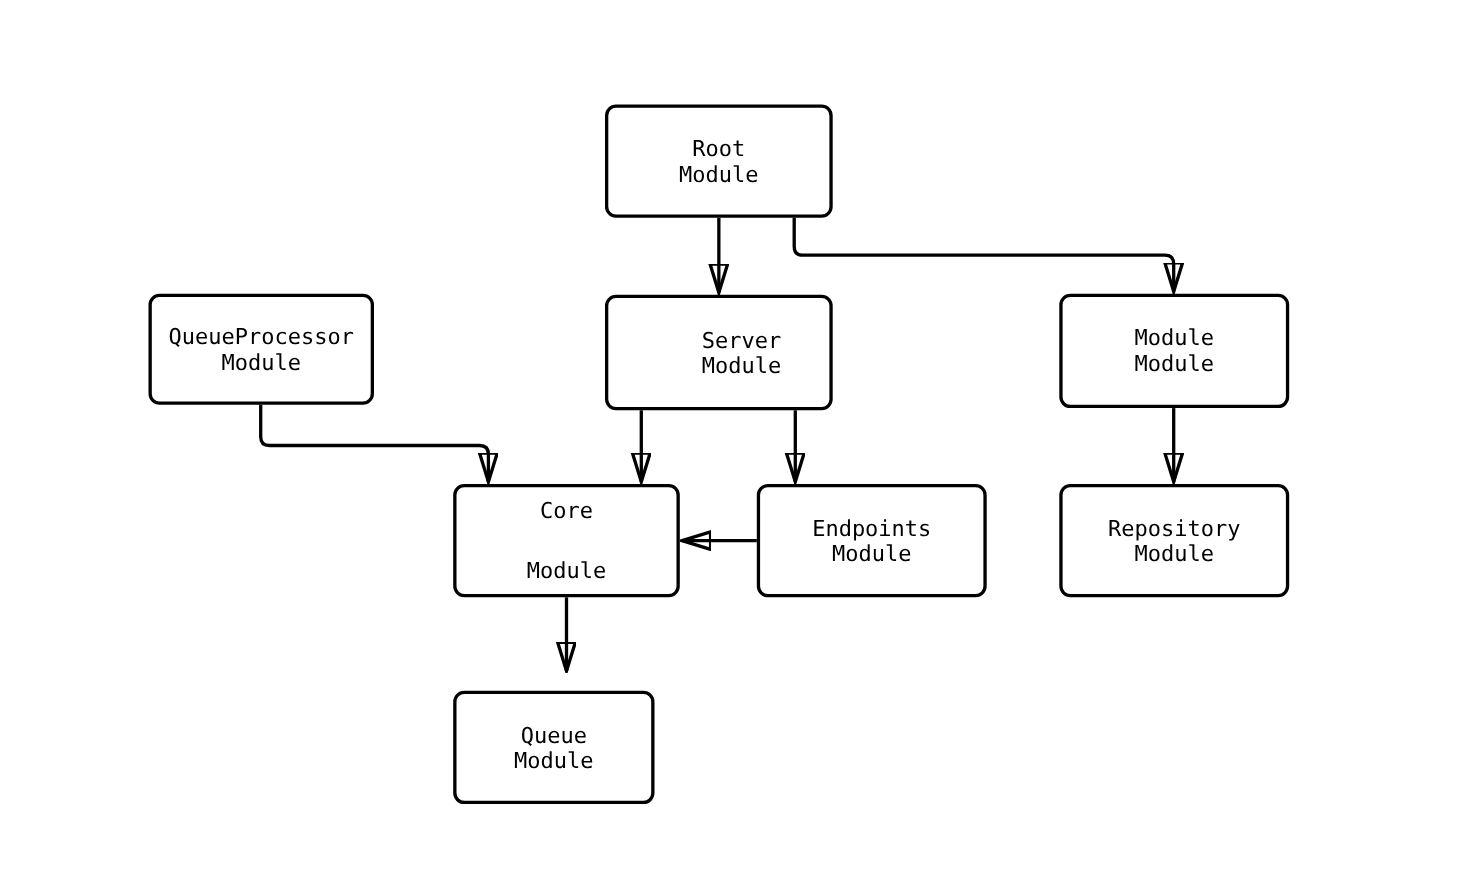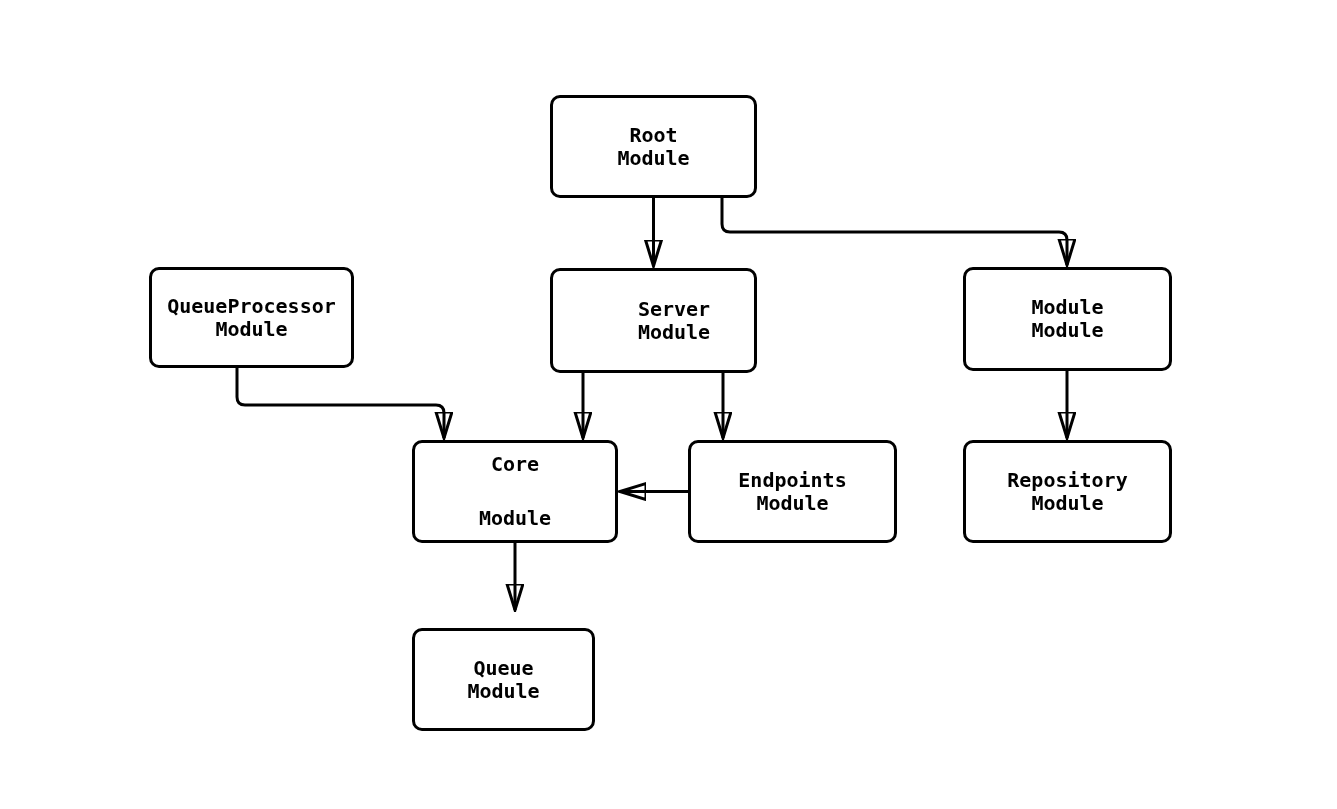--- a/index.html
+++ b/index.html
@@ -31,29 +31,29 @@
     position: absolute;
     box-sizing: border-box;
     background: #ffffff;
     border: 3px solid #000000;
     border-radius: 10px;
     display: flex;
     flex-direction: column;
     align-items: center;
     justify-content: center;
     color: #000000;
-    font-weight: bold;
+    font-weight: normal;
     font-size: 20px;
     line-height: 23px;
     text-align: center;
     white-space: nowrap;
   }
   
   #node-root        { left: 550px; top:  95px; width: 207px; height: 103px; }
-  #node-queueproc   { left: 149px; top: 267px; width: 205px; height: 101px; }
+  #node-queueproc   { left: 135px; top: 267px; width: 205px; height: 101px; }
   #node-server      { left: 550px; top: 268px; width: 207px; height: 105px; padding-left: 41px; }
   #node-global      { left: 963px; top: 267px; width: 209px; height: 104px; }
   #node-core        { left: 412px; top: 440px; width: 206px; height: 103px; gap: 31px; }
   #node-endpoints   { left: 688px; top: 440px; width: 209px; height: 103px; }
   #node-repository  { left: 963px; top: 440px; width: 209px; height: 103px; text-align: center; }
   #node-queue       { left: 412px; top: 628px; width: 183px; height: 103px; text-align: center; }
 </style>
 </head>
 <body>
 

